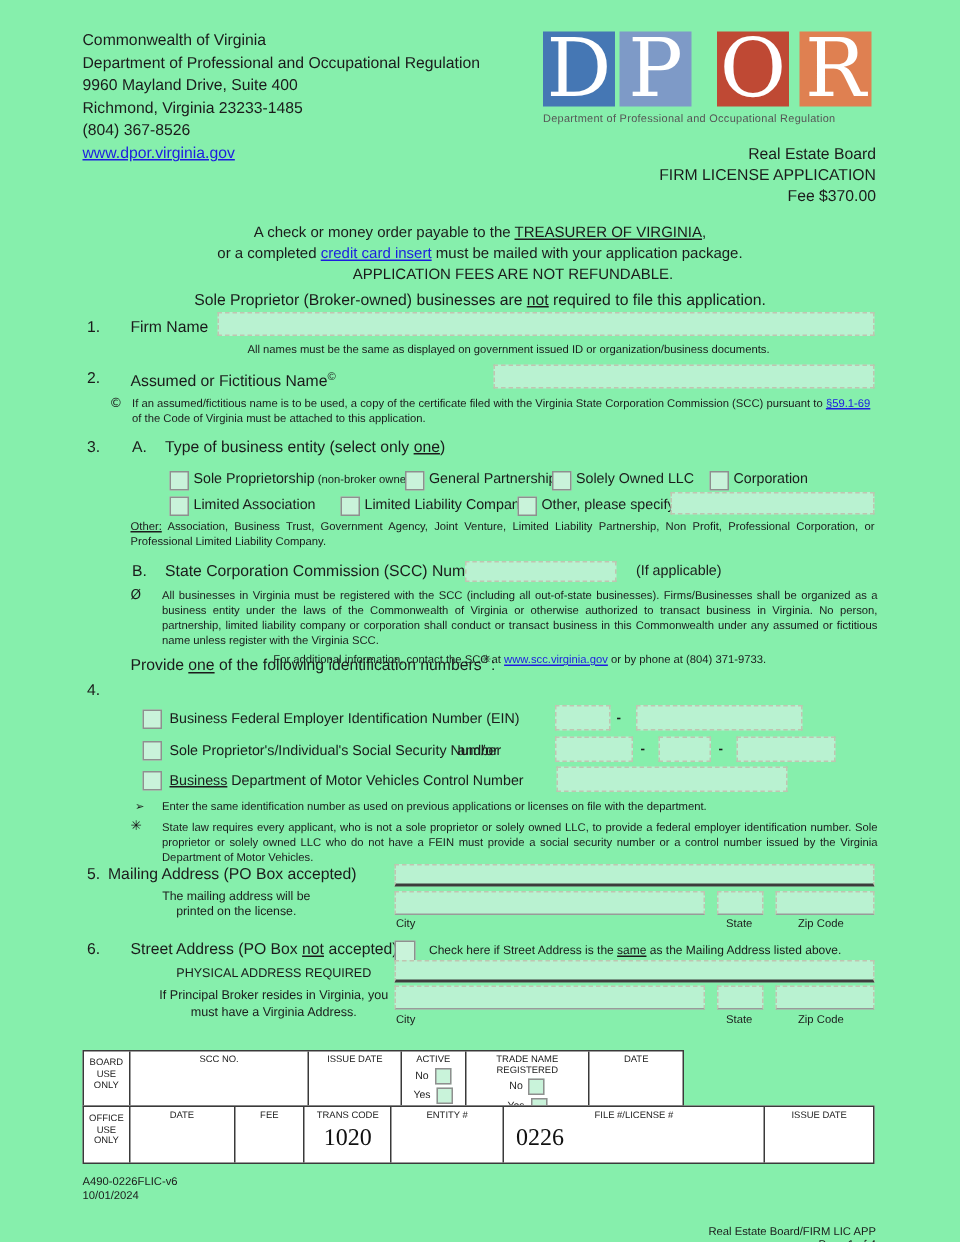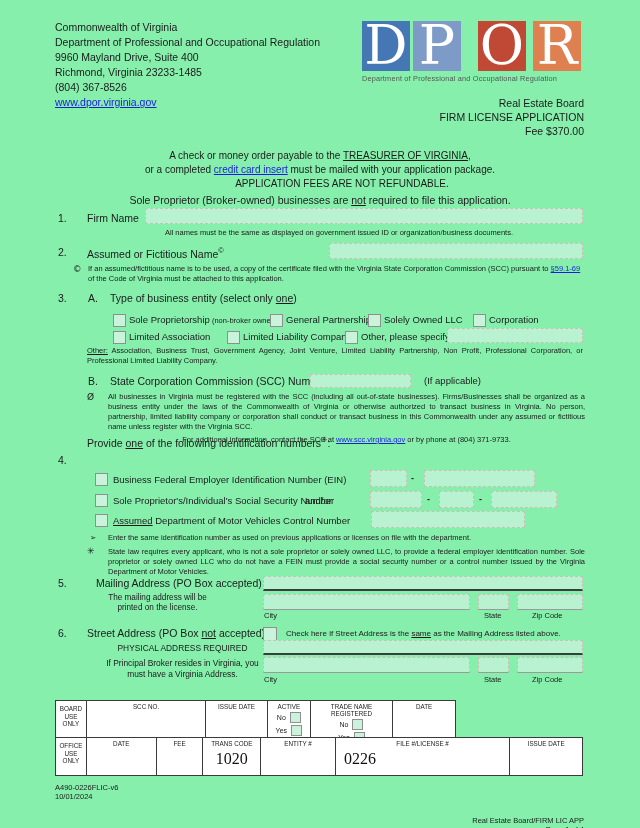--- a/index.html
+++ b/index.html
@@ -149,31 +149,31 @@
   <div class="abs opt" style="left:113px;top:495px;">Sole Proprietor's/Individual's Social Security Number</div>
   <div class="abs opt" style="left:305px;top:495px;">and/or</div>
   <div class="fld" style="left:370px;top:491px;width:52px;height:17px;"></div>
   <div class="dash" style="left:427px;top:494px;">-</div>
   <div class="fld" style="left:439px;top:491px;width:35px;height:17px;"></div>
   <div class="dash" style="left:479px;top:494px;">-</div>
   <div class="fld" style="left:491px;top:491px;width:66px;height:17px;"></div>
 
   <span class="cb" style="left:95px;top:514px;"></span>
   <div class="abs opt" style="left:113px;top:515px;">
-    <span class="u">Assumed</span><span> Department of Motor Vehicles Control Number</span>
+    <span class="u">Business</span><span> Department of Motor Vehicles Control Number</span>
   </div>
   <div class="fld" style="left:371px;top:511px;width:154px;height:17px;"></div>
 
   <div class="sym" style="left:90px;top:533px;font-size:7.5px;">➢</div>
   <div class="abs note" style="left:108px;top:533px;width:477px;">Enter the same identification number as used on previous applications or licenses on file with the department.</div>
   <div class="sym" style="left:87px;top:546px;font-size:9px;">✳</div>
   <div class="abs jnote" style="left:108px;top:547px;width:477px;">State law requires every applicant, who is not a sole proprietor or solely owned LLC, to provide a federal employer identification number.  Sole proprietor or solely owned LLC who do not have a FEIN must provide a social security number or a control number issued by the Virginia Department of Motor Vehicles.</div>
 
   <div class="abs lbl" style="left:58px;top:577px;">5.</div>
-  <div class="abs lbl" style="left:96px;top:577px;">Mailing Address (PO Box accepted)</div>
+  <div class="abs lbl" style="left:72px;top:577px;">Mailing Address (PO Box accepted)</div>
   <div class="abs ctr" style="left:70px;top:593px;width:175px;font-size:8.2px;line-height:10px;">
     <div>The mailing address will be</div>
     <div>printed on the license.</div>
   </div>
   <div class="fld dark" style="left:263px;top:576px;width:320px;height:15px;"></div>
   <div class="fld gray" style="left:263px;top:594px;width:207px;height:16px;"></div>
   <div class="fld gray" style="left:478px;top:594px;width:31px;height:16px;"></div>
   <div class="fld gray" style="left:517px;top:594px;width:66px;height:16px;"></div>
   <div class="abs" style="left:264px;top:611px;font-size:7.5px;">City</div>
   <div class="abs" style="left:484px;top:611px;font-size:7.5px;">State</div>

